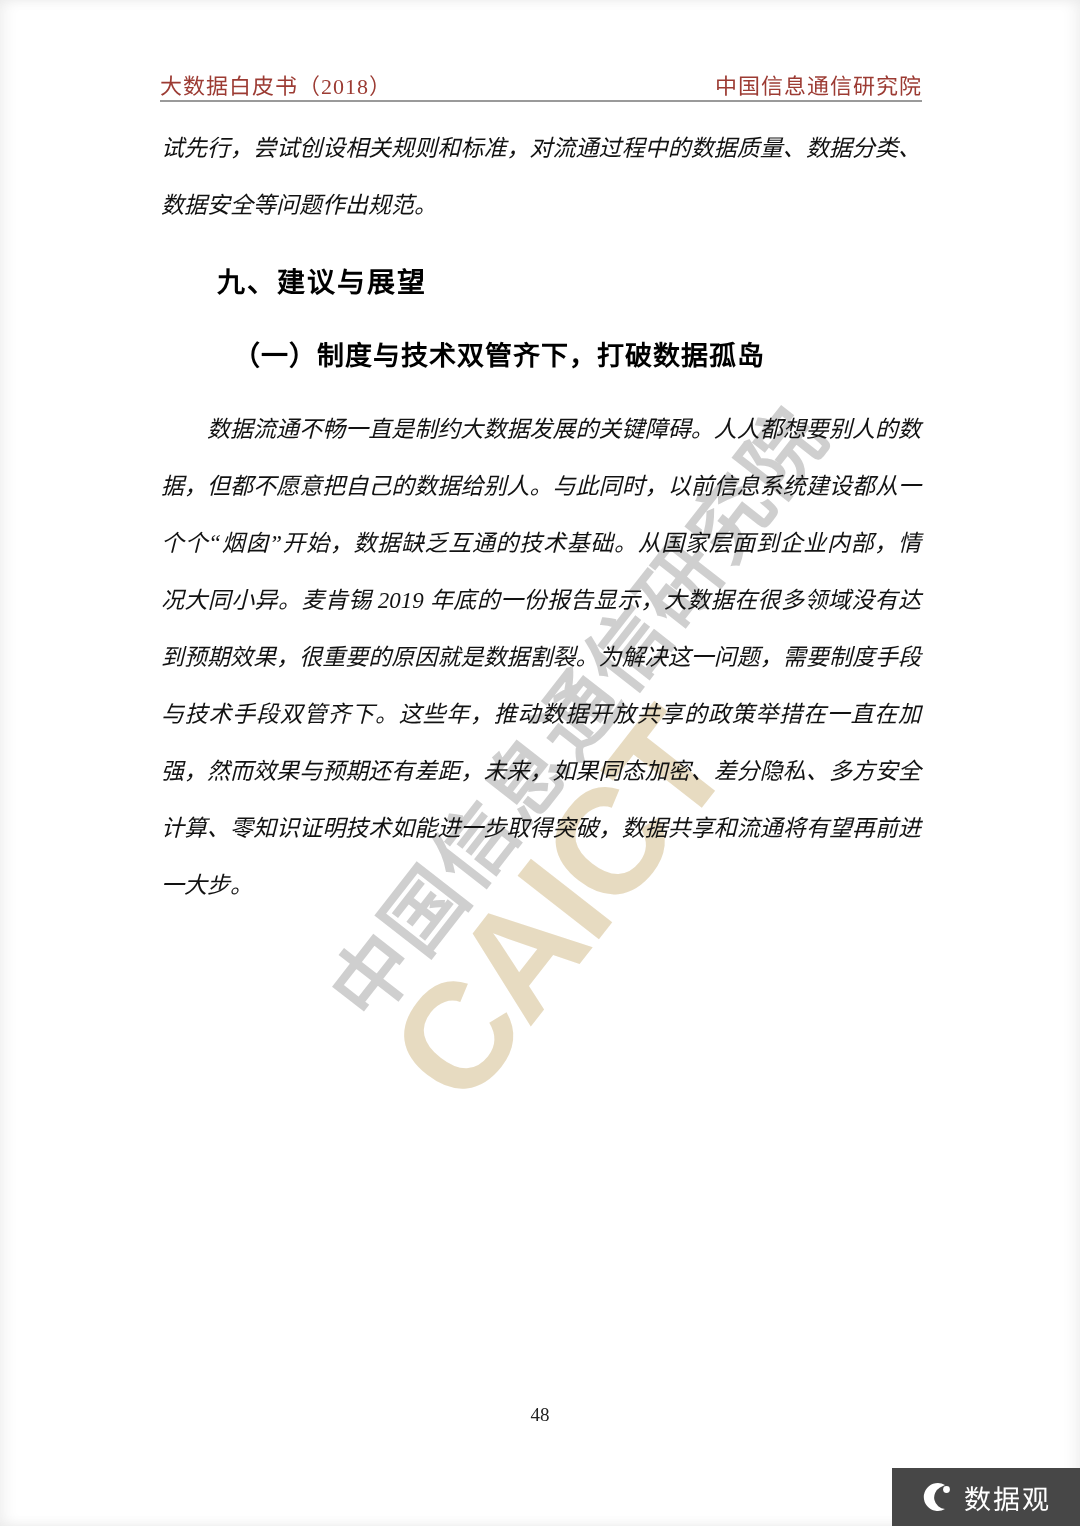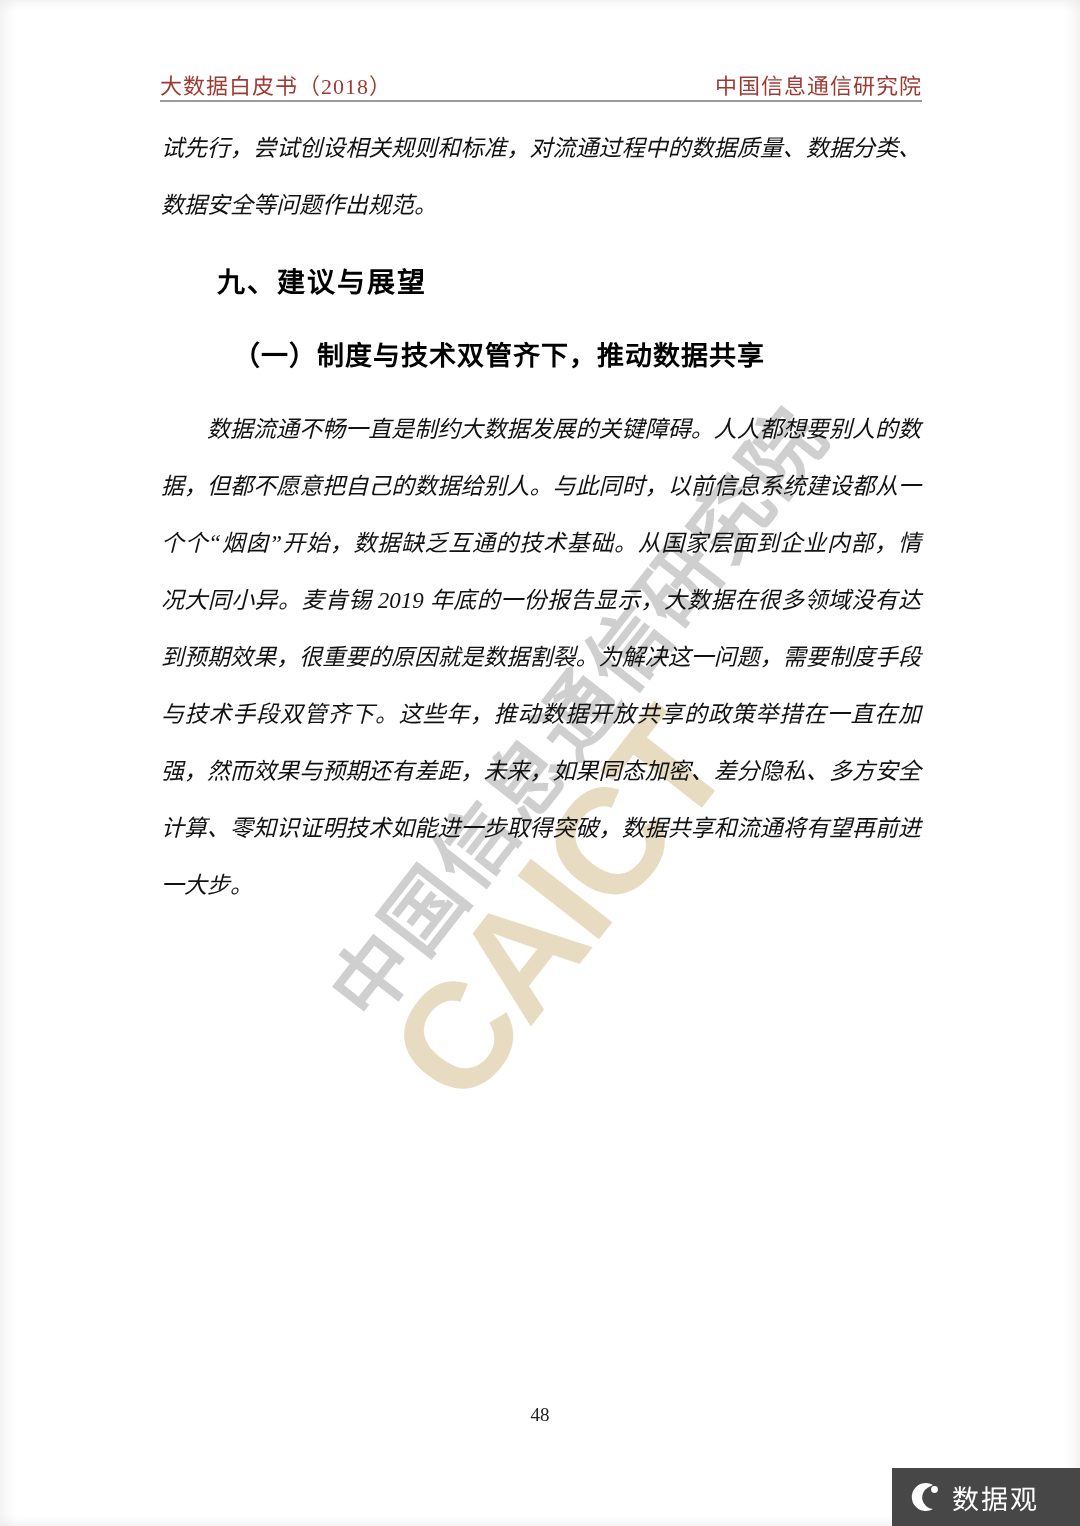--- a/index.html
+++ b/index.html
@@ -70,21 +70,21 @@
     margin-top:-34px; margin-left:-330px;
   }
   .content, .page-header, .header-rule, .page-number { z-index:2; }
 
   
   .brand-bar {
     position:absolute; right:0; bottom:0;
     width:188px; height:58px;
     background:#474747;
     display:flex; align-items:center; gap:10px;
-    padding-left:16px; z-index:3;
+    padding-left:28px; z-index:3;
   }
   .brand-logo { display:flex; align-items:center; }
   .brand-text {
     color:#ffffff; font-size:27px; letter-spacing:2px;
     font-family:"Liberation Sans","DejaVu Sans",sans-serif;
   }
 </style>
 </head>
 <body>
 
@@ -100,21 +100,21 @@
     <span>中国信息通信研究院</span>
   </div>
   <div class="header-rule"></div>
 
   <div class="content">
     <p class="body-text">试先行，尝试创设相关规则和标准，对流通过程中的数据质量、数据分类、数据安全等问题作出规范。</p>
 
     <h1 class="section">九、建议与展望</h1>
 
 
-    <h2 class="sub">（一）制度与技术双管齐下，推动数据共享</h2>
+    <h2 class="sub">（一）制度与技术双管齐下，打破数据孤岛</h2>
 
     <p class="body-text indent">数据流通不畅一直是制约大数据发展的关键障碍。人人都想要别人的数据，但都不愿意把自己的数据给别人。与此同时，以前信息系统建设都从一个个“烟囱”开始，数据缺乏互通的技术基础。从国家层面到企业内部，情况大同小异。麦肯锡 2019 年底的一份报告显示，大数据在很多领域没有达到预期效果，很重要的原因就是数据割裂。为解决这一问题，需要制度手段与技术手段双管齐下。这些年，推动数据开放共享的政策举措在一直在加强，然而效果与预期还有差距，未来，如果同态加密、差分隐私、多方安全计算、零知识证明技术如能进一步取得突破，数据共享和流通将有望再前进一大步。</p>
   </div>
 
   <div class="page-number">48</div>
 
   <div class="brand-bar">
     <span class="brand-logo">
       <svg width="34" height="34" viewBox="0 0 34 34" aria-hidden="true">
         <path d="M 25 5 A 14 14 0 1 0 25 29 A 11.5 11.5 0 0 1 20 7.5 Z" fill="#ffffff"></path>

